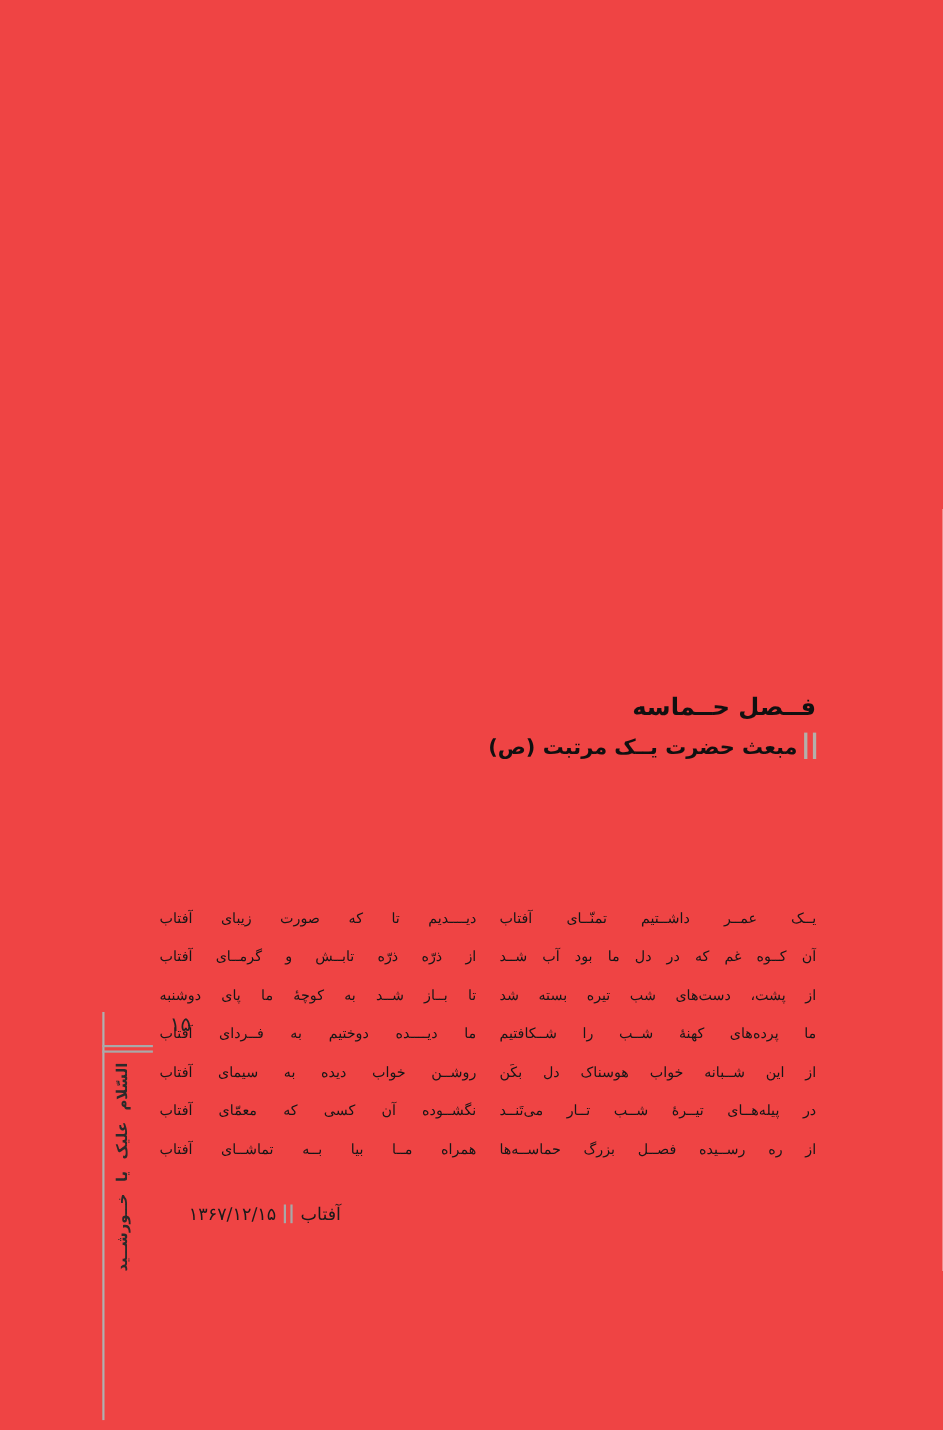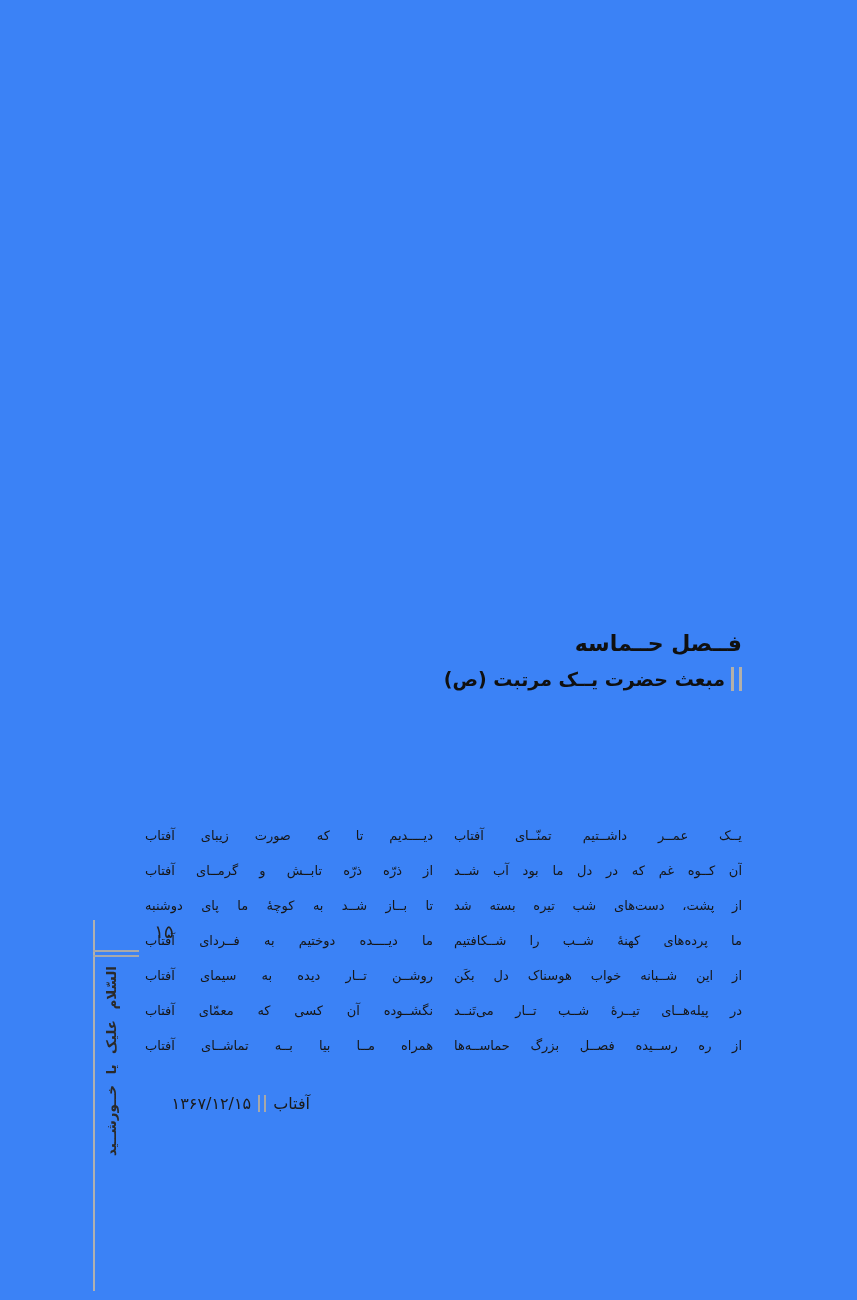--- a/index.html
+++ b/index.html
@@ -3,21 +3,21 @@
 <meta charset="utf-8">
 <style>
   html,body { margin:0; padding:0; }
   body {
     width:857px; height:1300px;
     background:#ffffff;
     font-family:"DejaVu Sans", sans-serif;
     color:#141414;
     overflow:hidden;
   }
-  .page { position:relative; width:857px; height:1300px; background:#3b82f6; }
+  .page { position:relative; width:857px; height:1300px; background:#ef4444; }
 
   
   .chapter-header {
     position:absolute; top:629px; right:115px;
     direction:rtl; text-align:right;
   }
   .chapter-title {
     font-size:22px; font-weight:bold; line-height:30px; color:#101010;
     white-space:nowrap;
   }
@@ -108,21 +108,21 @@
     <div class="verse-row">
       <span class="hemistich">از پشت، دست‌های شب تیره بسته شد</span>
       <span class="hemistich">تا بــاز شــد به کوچهٔ ما پای دوشنبه</span>
     </div>
     <div class="verse-row">
       <span class="hemistich">ما پرده‌های کهنهٔ شــب را شــکافتیم</span>
       <span class="hemistich">ما دیــــده دوختیم به فــردای آفتاب</span>
     </div>
     <div class="verse-row">
       <span class="hemistich">از این شــبانه خواب هوسناک دل بکَن</span>
-      <span class="hemistich">روشــن تــار دیده به سیمای آفتاب</span>
+      <span class="hemistich">روشــن خواب دیده به سیمای آفتاب</span>
     </div>
     <div class="verse-row">
       <span class="hemistich">در پیله‌هــای تیــرهٔ شــب تــار می‌تَنــد</span>
       <span class="hemistich">نگشــوده آن کسی که معمّای آفتاب</span>
     </div>
     <div class="verse-row">
       <span class="hemistich">از ره رســیده فصــل بزرگ حماســه‌ها</span>
       <span class="hemistich">همراه مــا بیا بــه تماشــای آفتاب</span>
     </div>
   </main>

